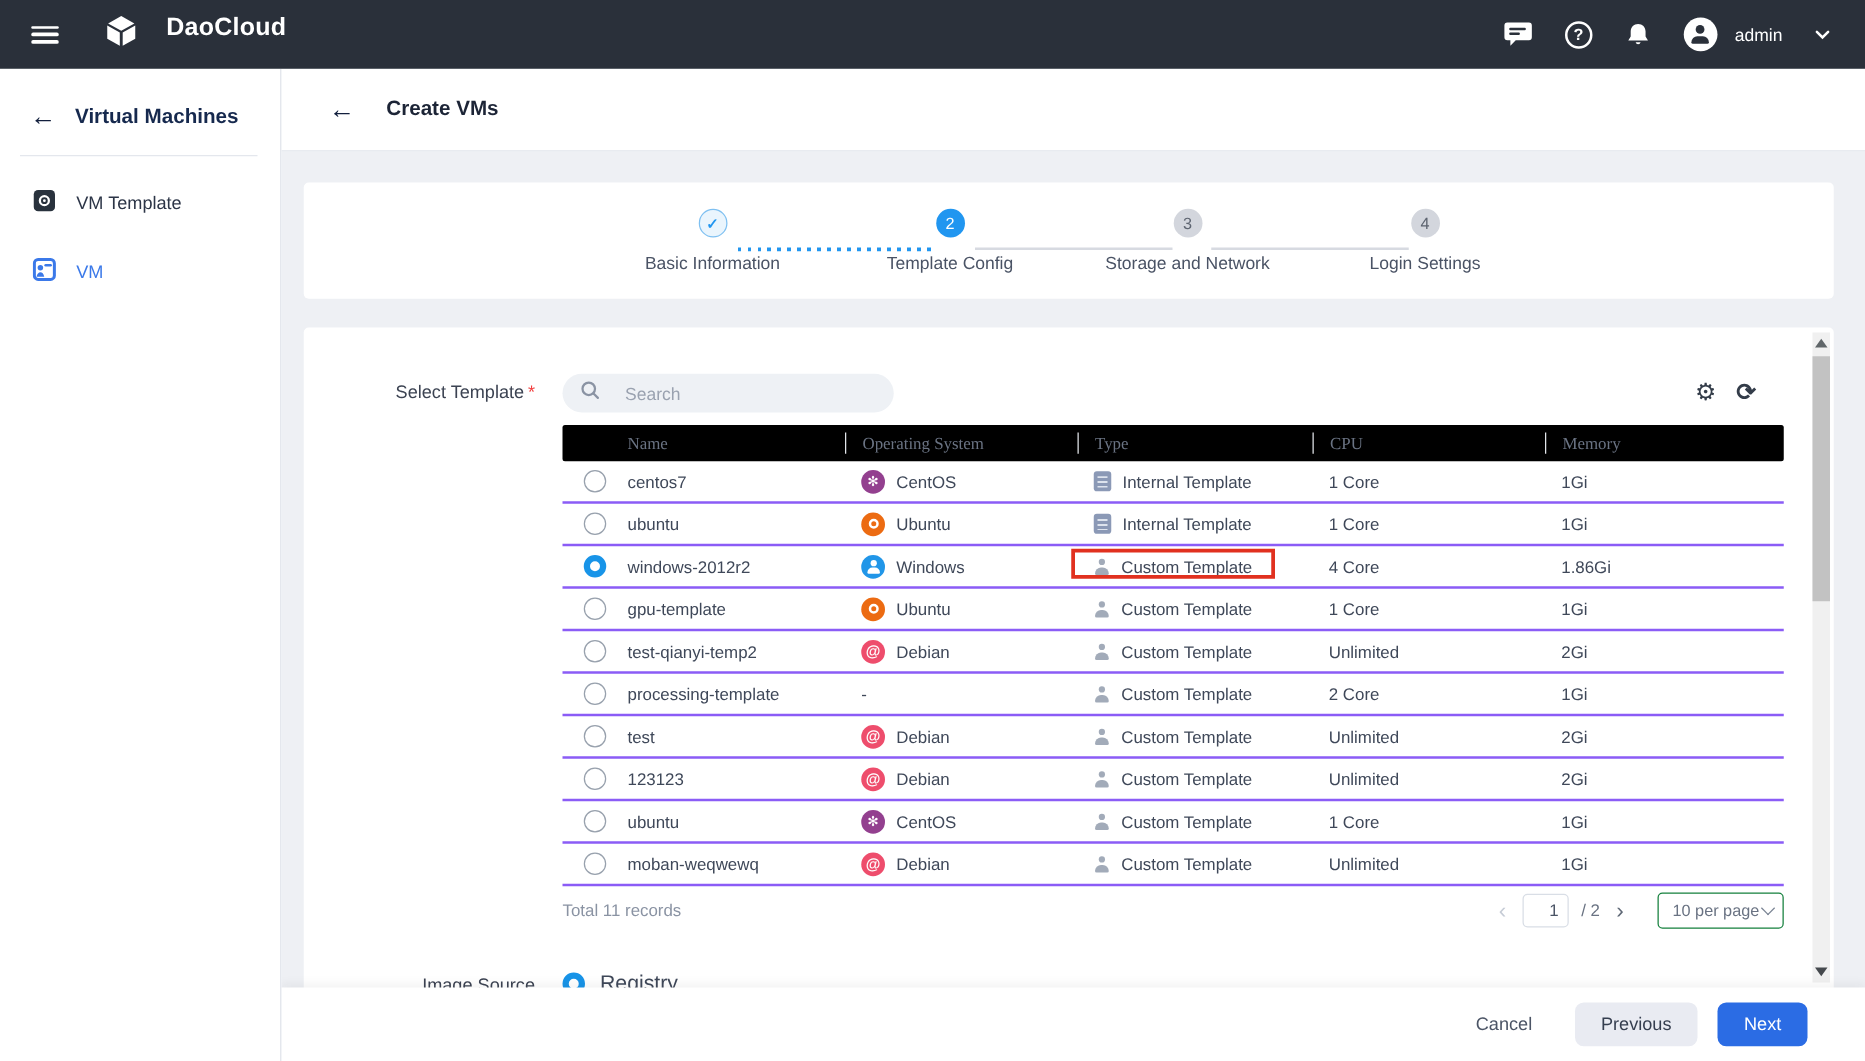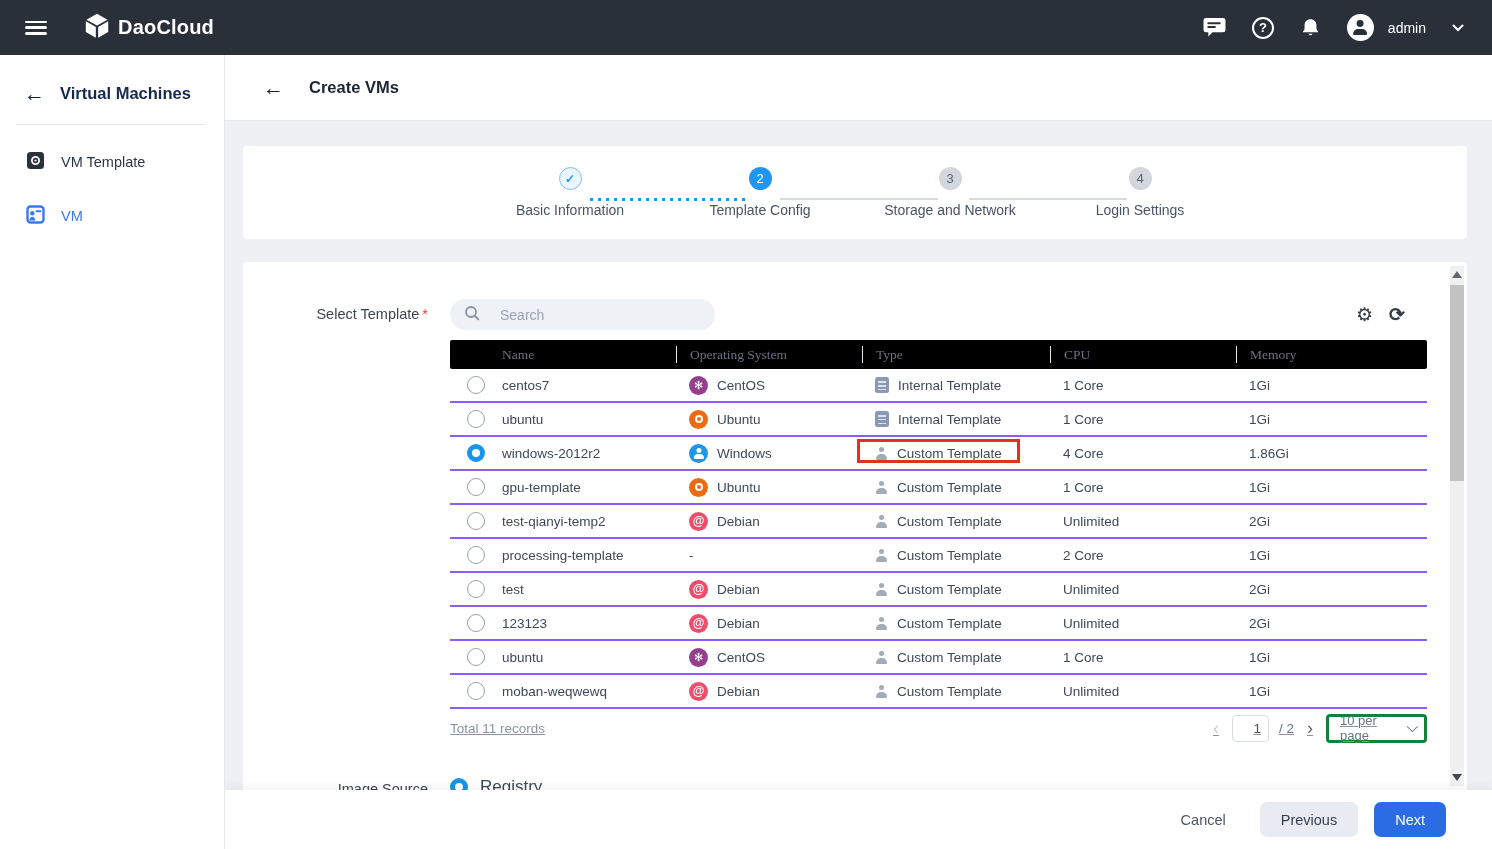--- a/index.html
+++ b/index.html
@@ -6,21 +6,21 @@
   html,body { width:1492px; height:849px; overflow:hidden; }
   body { font-family:"Liberation Sans", sans-serif; background:#eef0f4; color:#3f4859; }
   .app { position:relative; width:1492px; height:849px; }
 
   
   .navbar { position:absolute; top:0; left:0; right:0; height:55px; background:#2a303a;
             display:flex; align-items:center; z-index:30; }
   .hamburger { width:22px; height:14px; margin-left:25px; display:flex; flex-direction:column;
                justify-content:space-between; cursor:pointer; }
   .hamburger span { display:block; height:2.5px; background:#fff; border-radius:2px; }
-  .brand { display:flex; align-items:center; margin-left:36px; gap:7px; }
+  .brand { display:flex; margin-left:36px; gap:22px; }
   .brand-name { color:#fff; font-size:20px; font-weight:bold; letter-spacing:.2px; }
   .nav-right { margin-left:auto; display:flex; align-items:center; gap:26px; padding-right:28px; }
   .nav-icon { display:flex; align-items:center; justify-content:center; cursor:pointer; }
   .help-circle { width:22px; height:22px; border:2px solid #fff; border-radius:50%;
                  color:#fff; font-size:13px; font-weight:bold; display:flex; align-items:center; justify-content:center; }
   .avatar { width:27px; height:27px; background:#fff; border-radius:50%; display:flex;
             align-items:center; justify-content:center; }
   .admin-name { color:#fff; font-size:14px; margin-left:-12px; }
   .person { position:relative; display:inline-block; }
   .person::before { content:""; position:absolute; left:50%; transform:translateX(-50%); top:0;
@@ -97,31 +97,31 @@
   .ubuntu-ring { width:8px; height:8px; border:2px solid #fff; border-radius:50%; }
   .deb { font-size:12px; font-weight:bold; }
   .tpl-int { width:14px; height:16px; border-radius:2.5px; background:#8b99b6; position:relative;
              margin-right:9px; flex:none; }
   .tpl-int::after { content:""; position:absolute; left:3px; right:3px; top:3.5px; height:9.5px;
                     background:repeating-linear-gradient(180deg,#dde3ed 0 1.6px,transparent 1.6px 3.9px); }
   .tpl-person { color:#a2abb9; margin-right:9px; flex:none; }
   .red-box { position:absolute; left:-5px; top:2px; width:163px; height:24px;
              border:3px solid #e1311f; z-index:2; pointer-events:none; }
 
-  .tbl-footer { height:38px; display:flex; align-items:center; color:#8a93a3; font-size:13.5px;text-decoration:underline; }
+  .tbl-footer { height:38px; display:flex; align-items:center; color:#8a93a3; font-size:13.5px; }
   .pager { margin-left:auto; display:flex; align-items:center; gap:10px; color:#6a7383; }
   .pg-arrow { font-size:18px; line-height:1; padding:0 3px; cursor:pointer; color:#5f6876; }
   .pg-arrow.disabled { color:#c6ccd6; cursor:default; }
   .page-input { width:37px; height:27px; border:1px solid #d9dee6; border-radius:4px; text-align:right;
                 padding-right:7px; font-size:13.5px; color:#4a5365; outline:none;
                 font-family:"Liberation Sans",sans-serif; }
   .page-total { color:#6a7383; }
-  .page-size { width:101px; height:29px; border:3px solid #15803d; border-radius:4px; display:flex;
+  .page-size { width:101px; height:29px; border:1px solid #15803d; border-radius:4px; display:flex;
                align-items:center; justify-content:space-between; padding:0 9px 0 11px;
-               font-size:13px; color:#6a7383; cursor:pointer; background:#fff; }
+               font-size:13px; color:#6a7383; cursor:pointer; background:#fff; margin-left:14px; }
   .chev { width:8px; height:8px; border-right:1.8px solid #7a8494; border-bottom:1.8px solid #7a8494;
           transform:rotate(45deg) translateY(-2px); }
 
   .image-source-row { margin-top:30px; align-items:flex-end; }
   .image-source-row .form-label { padding-top:0; }
   .is-value { display:flex; align-items:center; gap:12px; font-size:17px; color:#3f4859; }
 
   
   .scrollbar { position:absolute; left:1225px; top:211px; width:14px; height:520px; background:#f0f0f0; z-index:8; }
   .sb-arrow-up, .sb-arrow-dn { position:absolute; left:2px; width:0; height:0;

